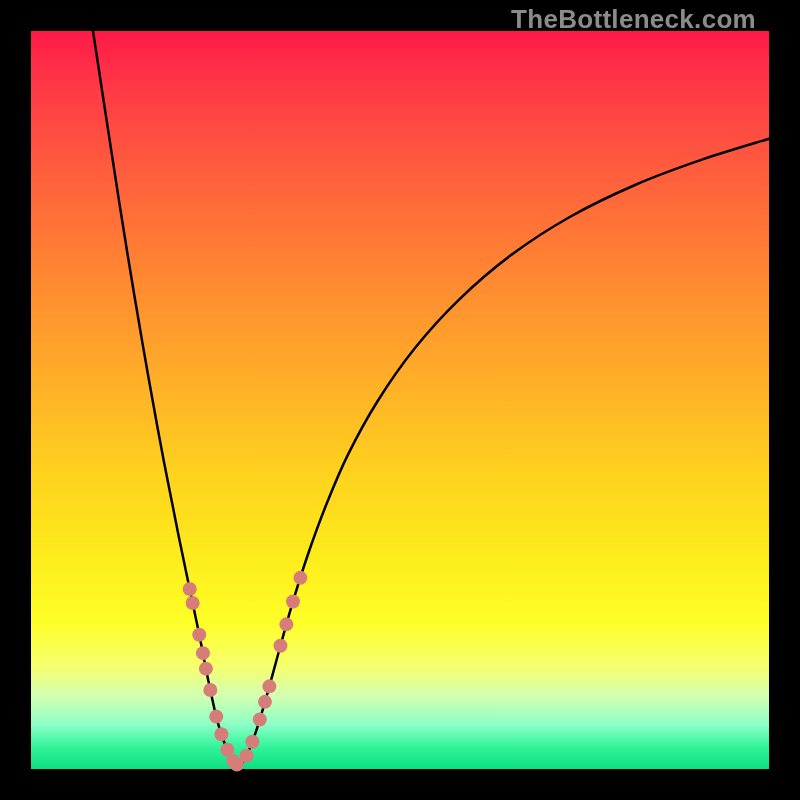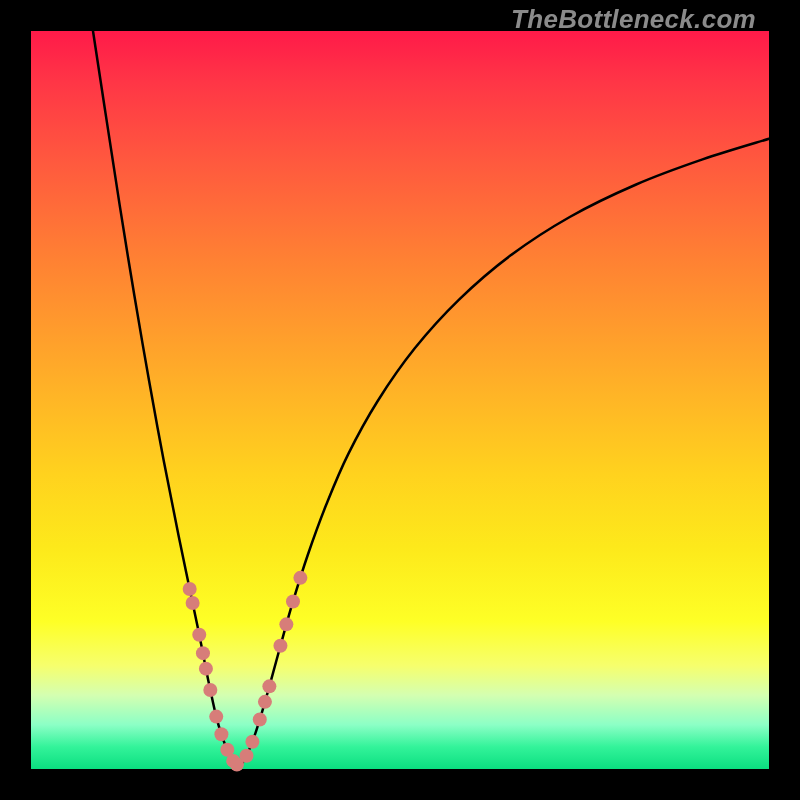--- a/index.html
+++ b/index.html
@@ -10,21 +10,20 @@
     background: #000;
     overflow: hidden;
   }
   .frame {
     position: absolute;
     left: 0;
     top: 0;
     width: 768px;
     height: 800px;
     background: #000;
-    font-style: italic;
   }
   .plot {
     position: absolute;
     left: 31px;
     top: 31px;
     width: 738px;
     height: 738px;
     background: linear-gradient(to bottom,
       #ff1a49 0%,
       #ff3646 7%,

